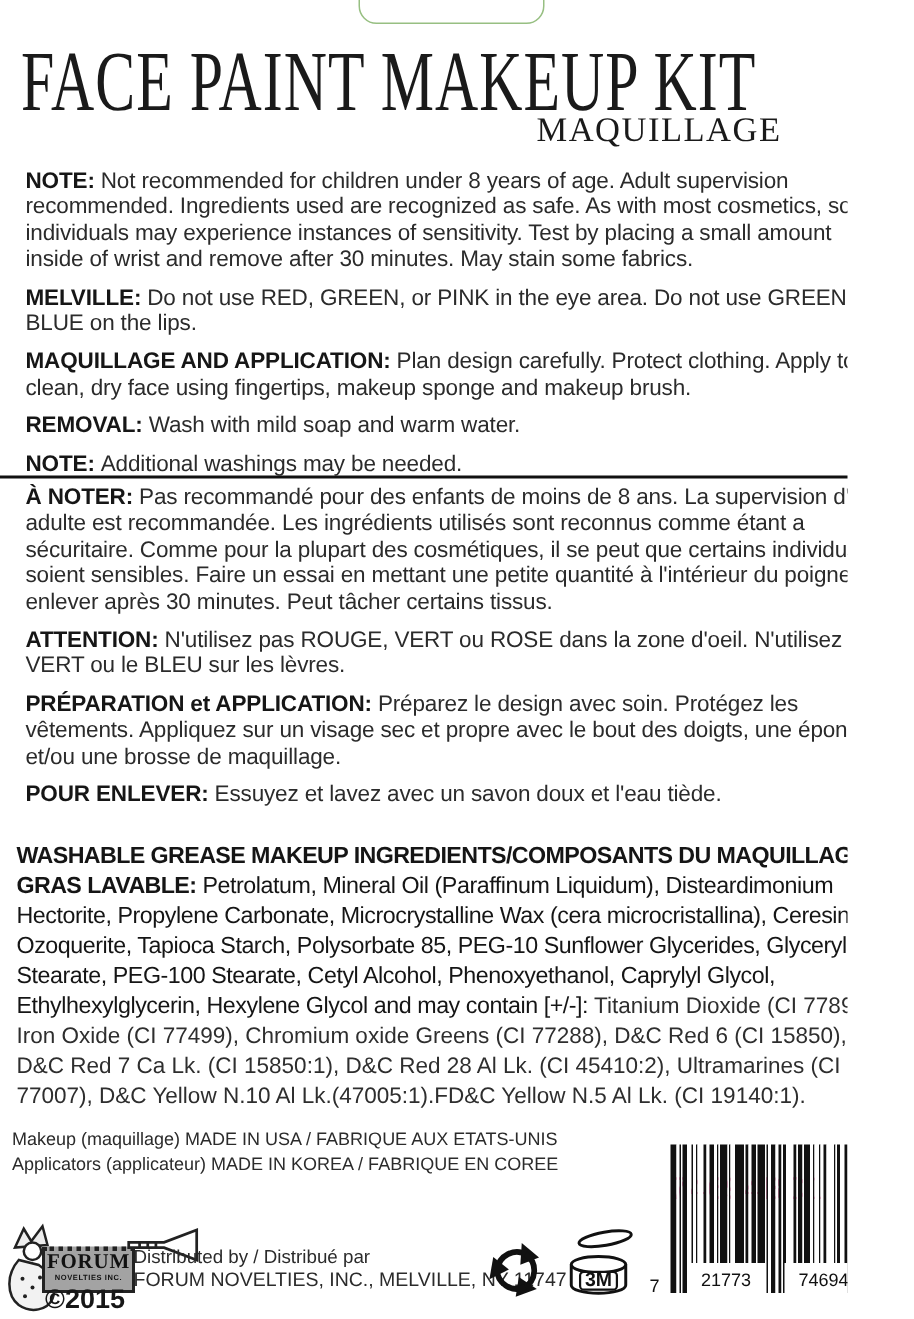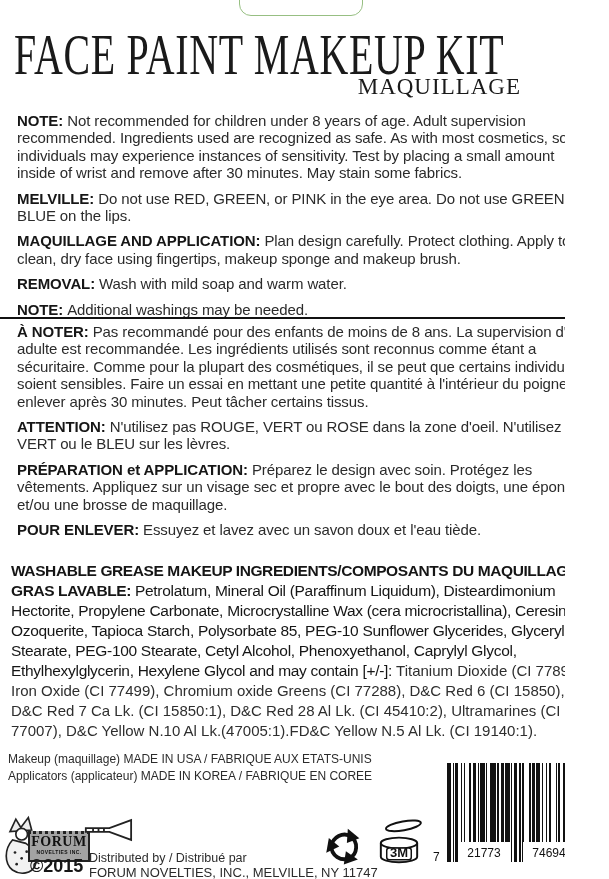--- a/index.html
+++ b/index.html
@@ -40,21 +40,21 @@
   .upc-box{position:absolute;bottom:-2px;height:22px;background:#fff;text-align:center;
            font-size:12px;line-height:22px;color:#111;}
   .upc-g1{left:11px;width:52px;}
   .upc-g2{left:76px;width:52px;}
   .upc-side{position:absolute;bottom:-2px;font-size:12px;color:#111;}
   .upc-left{left:-14px;}
   .upc-right{right:-14px;}
 
   
   .made{position:absolute;left:8px;top:751px;font-size:12px;line-height:16.5px;color:#2b2b2b;}
-  .dist{position:absolute;left:89px;top:852px;font-size:12.5px;line-height:13.5px;color:#2b2b2b;}
+  .dist{position:absolute;left:89px;top:832px;font-size:12.5px;line-height:13.5px;color:#2b2b2b;}
   .dist .d2{font-size:13px;}
   .dist .d3{font-size:13.5px;}
   .jester{position:absolute;left:0px;top:814px;}
   .banner{position:absolute;left:28px;top:831px;width:58px;height:26px;background:#a3a3a3;
           border:2px solid #222;border-top:3px dotted #222;text-align:center;}
   .banner .b-name{font-family:"Liberation Serif",serif;font-weight:700;font-size:14px;
                   letter-spacing:0.5px;line-height:15px;color:#111;display:block;}
   .banner .b-sub{font-size:5px;letter-spacing:0.4px;font-weight:700;color:#111;display:block;}
   .trumpet{position:absolute;left:84px;top:818px;}
   .copyright{position:absolute;left:30px;top:856px;font-weight:700;font-size:18px;color:#161616;}

